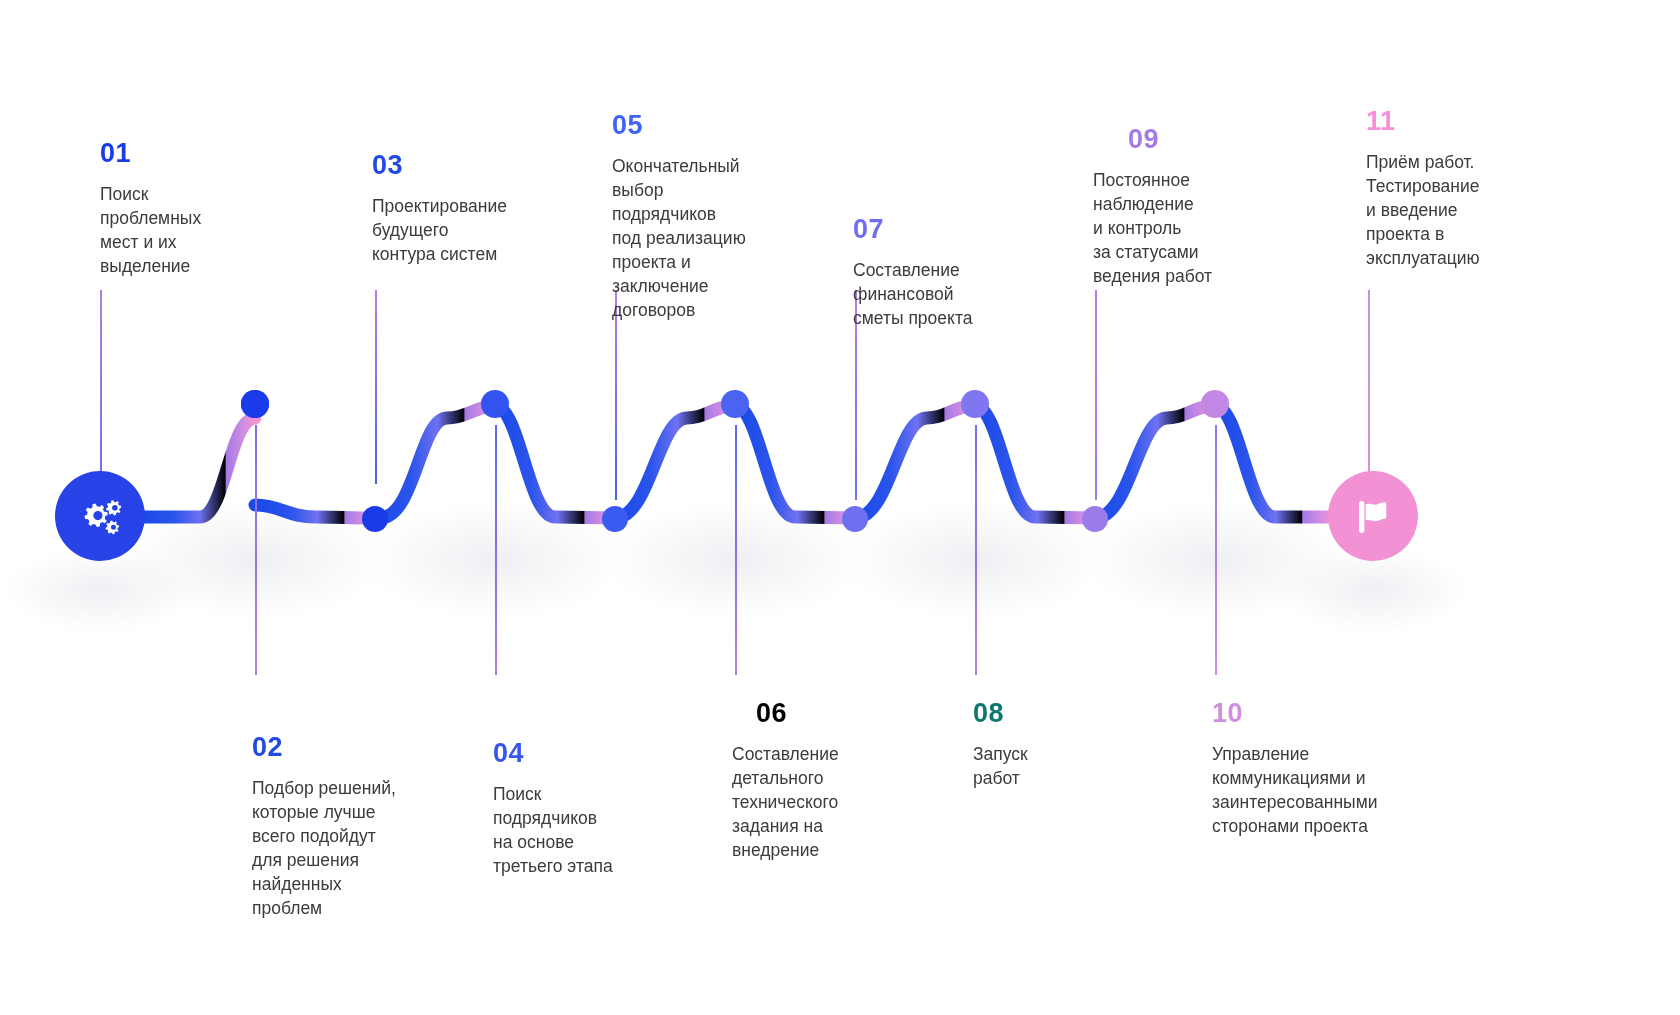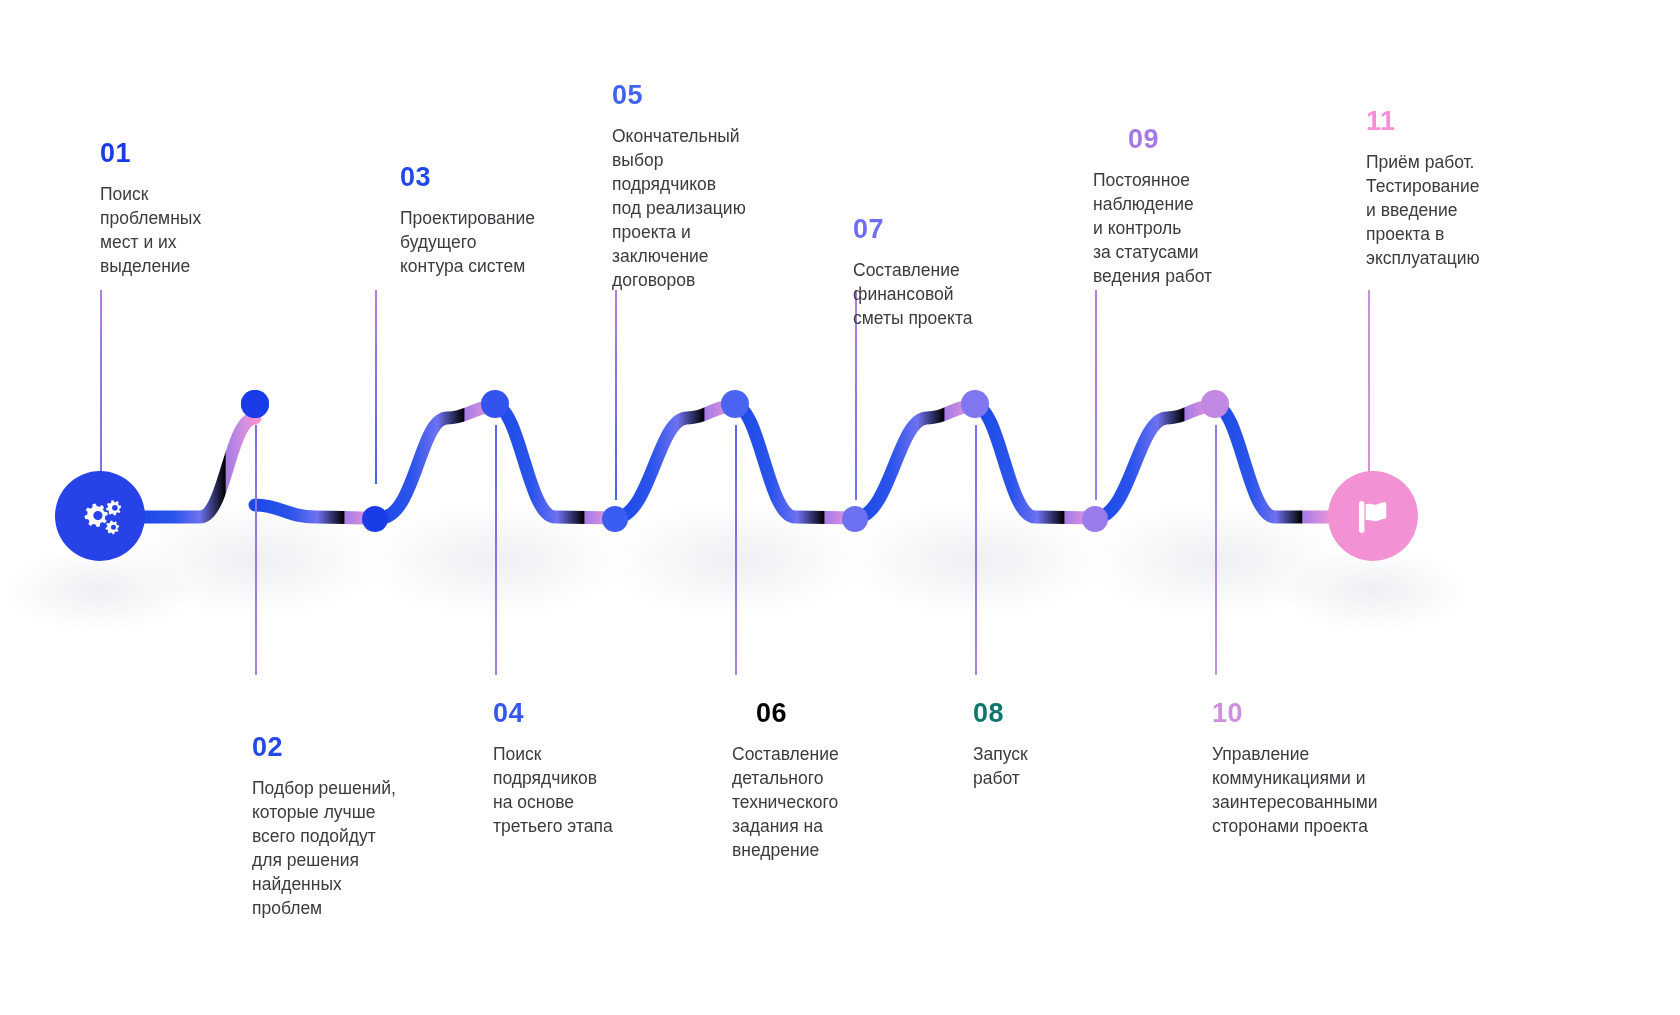--- a/index.html
+++ b/index.html
@@ -148,37 +148,37 @@
   <div class="step below" style="left:252px;top:734px;width:200px;">
     <div class="num" style="color: rgb(32, 73, 232);">02</div>
     <div class="desc">Подбор решений,
 которые лучше
 всего подойдут
 для решения
 найденных
 проблем</div>
   </div>
 
-  <div class="step above" style="left:372px;top:164px;width:200px;margin-left:28px;">
+  <div class="step above" style="left:372px;top:152px;width:200px;">
     <div class="num" style="color: rgb(32, 73, 232);">03</div>
     <div class="desc">Проектирование
 будущего
 контура систем</div>
   </div>
 
   <div class="step below" style="left:493px;top:700px;width:190px;">
-    <div class="num" style="color: rgb(53, 87, 239);">04</div>
+    <div class="num" style="color: rgb(53, 87, 239); margin-top: 40px;">04</div>
     <div class="desc">Поиск
 подрядчиков
 на основе
 третьего этапа</div>
   </div>
 
   <div class="step above" style="left:612px;top:82px;width:190px;">
-    <div class="num" style="color: rgb(63, 99, 242);">05</div>
+    <div class="num" style="color: rgb(63, 99, 242); margin-top: 30px;">05</div>
     <div class="desc">Окончательный
 выбор
 подрядчиков
 под реализацию
 проекта и
 заключение
 договоров</div>
   </div>
 
   <div class="step below" style="left:732px;top:700px;width:190px;">

